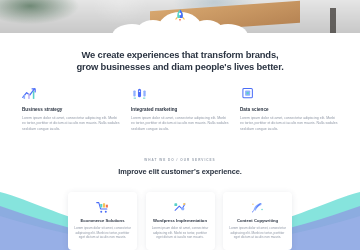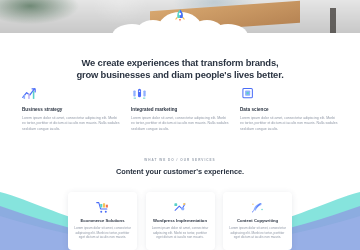--- a/index.html
+++ b/index.html
@@ -79,21 +79,21 @@
     text-transform:uppercase;
     font-weight:700;
   }
   .hero-copy { position:absolute; left:0; top:40px; width:360px; }
   .headline {
     text-align:center;
     font-size:9.4px;
     line-height:11.6px;
     font-weight:700;
     color:#2b3442;
-    margin-top:13px;
+    margin-top:5px;
     letter-spacing:-.15px;
   }
 
   
   .features {
     position:absolute; left:22px; top:86px; width:316px;
     display:flex; justify-content:space-between;
   }
   .feature { width:98px; }
   .feat-icon { height:16px; margin-bottom:5px; }
@@ -209,21 +209,21 @@
       </svg>
     </div>
     <div class="feat-title">Data science</div>
     <div class="feat-body">Lorem ipsum dolor sit amet, consectetur adipiscing elit. Morbi ex tortor, porttitor et dictum at iaculis non mauris. Nulla sodales sed diam congue iaculis.</div>
   </div>
 
 </div>
 
 <div class="sec2">
   <div class="eyebrow">WHAT WE DO / OUR SERVICES</div>
-  <div class="sec2-title">Content your customer's experience.</div>
+  <div class="sec2-title">Improve elit customer's experience.</div>
 </div>
 
 <div class="waves">
   <svg viewBox="0 0 360 74" preserveAspectRatio="none">
     <path d="M0 16 C 30 24, 60 40, 100 50 L 100 74 L 0 74 Z" fill="#7fe3db" opacity=".95"></path>
     <path d="M0 30 C 35 42, 70 54, 110 60 L 110 74 L 0 74 Z" fill="#8e9ae0" opacity=".75"></path>
     <path d="M0 40 C 40 52, 80 62, 120 66 L 120 74 L 0 74 Z" fill="#9fb0ea" opacity=".6"></path>
     <path d="M360 16 C 330 24, 300 40, 260 50 L 260 74 L 360 74 Z" fill="#7fe3db" opacity=".95"></path>
     <path d="M360 30 C 325 42, 290 54, 250 60 L 250 74 L 360 74 Z" fill="#8e9ae0" opacity=".75"></path>
     <path d="M360 40 C 320 52, 280 62, 240 66 L 240 74 L 360 74 Z" fill="#9fb0ea" opacity=".6"></path>

